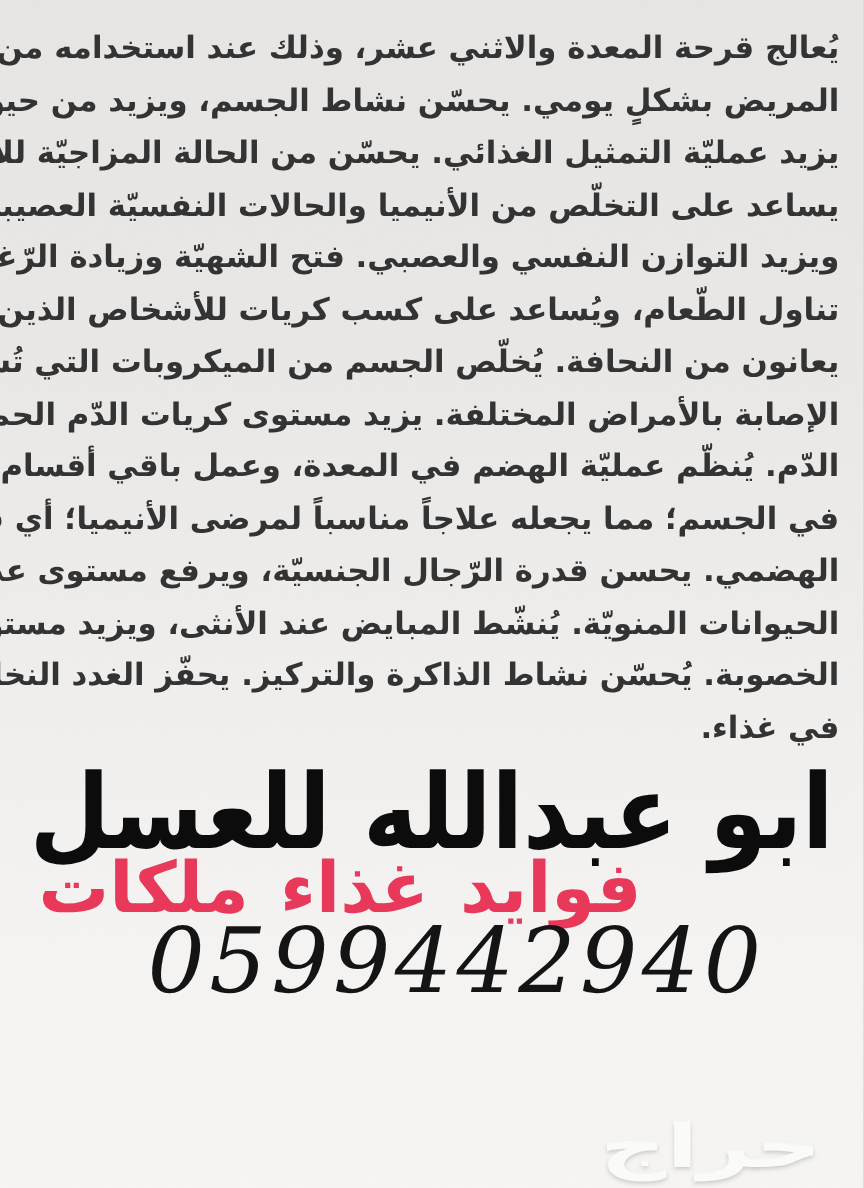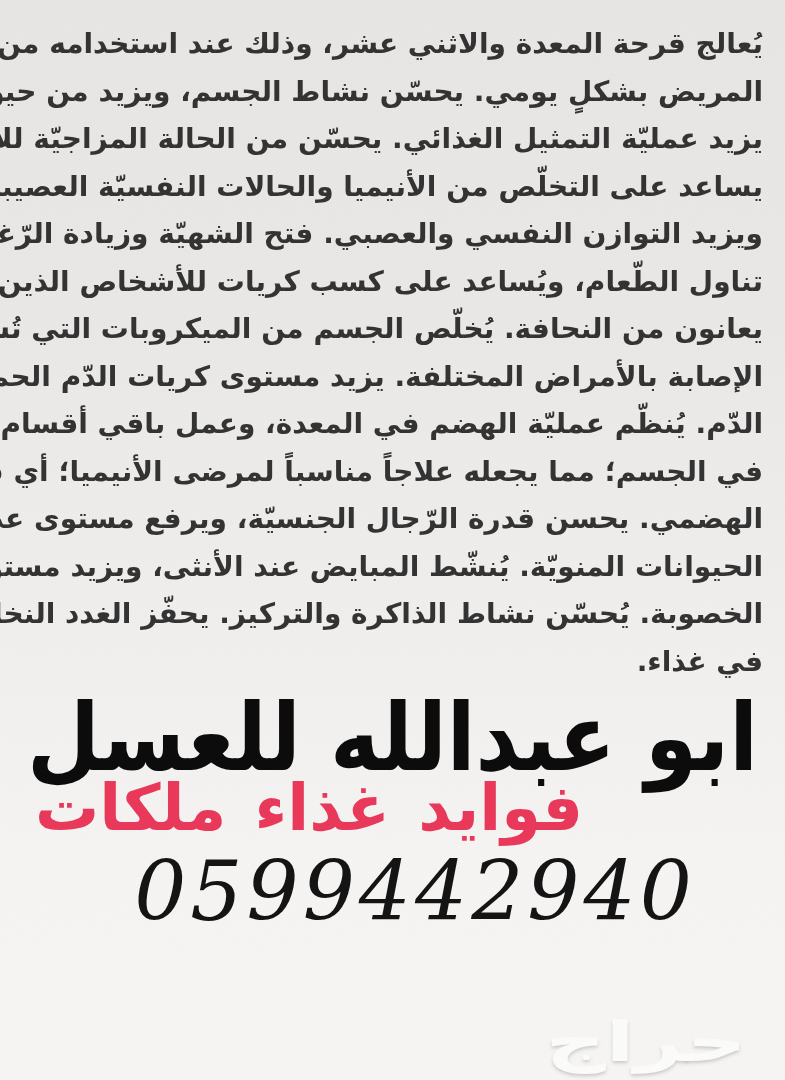--- a/index.html
+++ b/index.html
@@ -89,21 +89,20 @@
     width: 600px;
     text-align: center;
     font-family: "DejaVu Serif", serif;
     font-style: italic;
     font-size: 82px;
     font-weight: 500;
     color: #141414;
     letter-spacing: 4px;
     line-height: 1;
     z-index: 3;
-    margin-top: 17px;
   }
   
   .watermark {
     position: absolute;
     right: 38px;
     bottom: 6px;
     direction: rtl;
     font-size: 54px;
     font-weight: bold;
     color: #fbfbfa;

